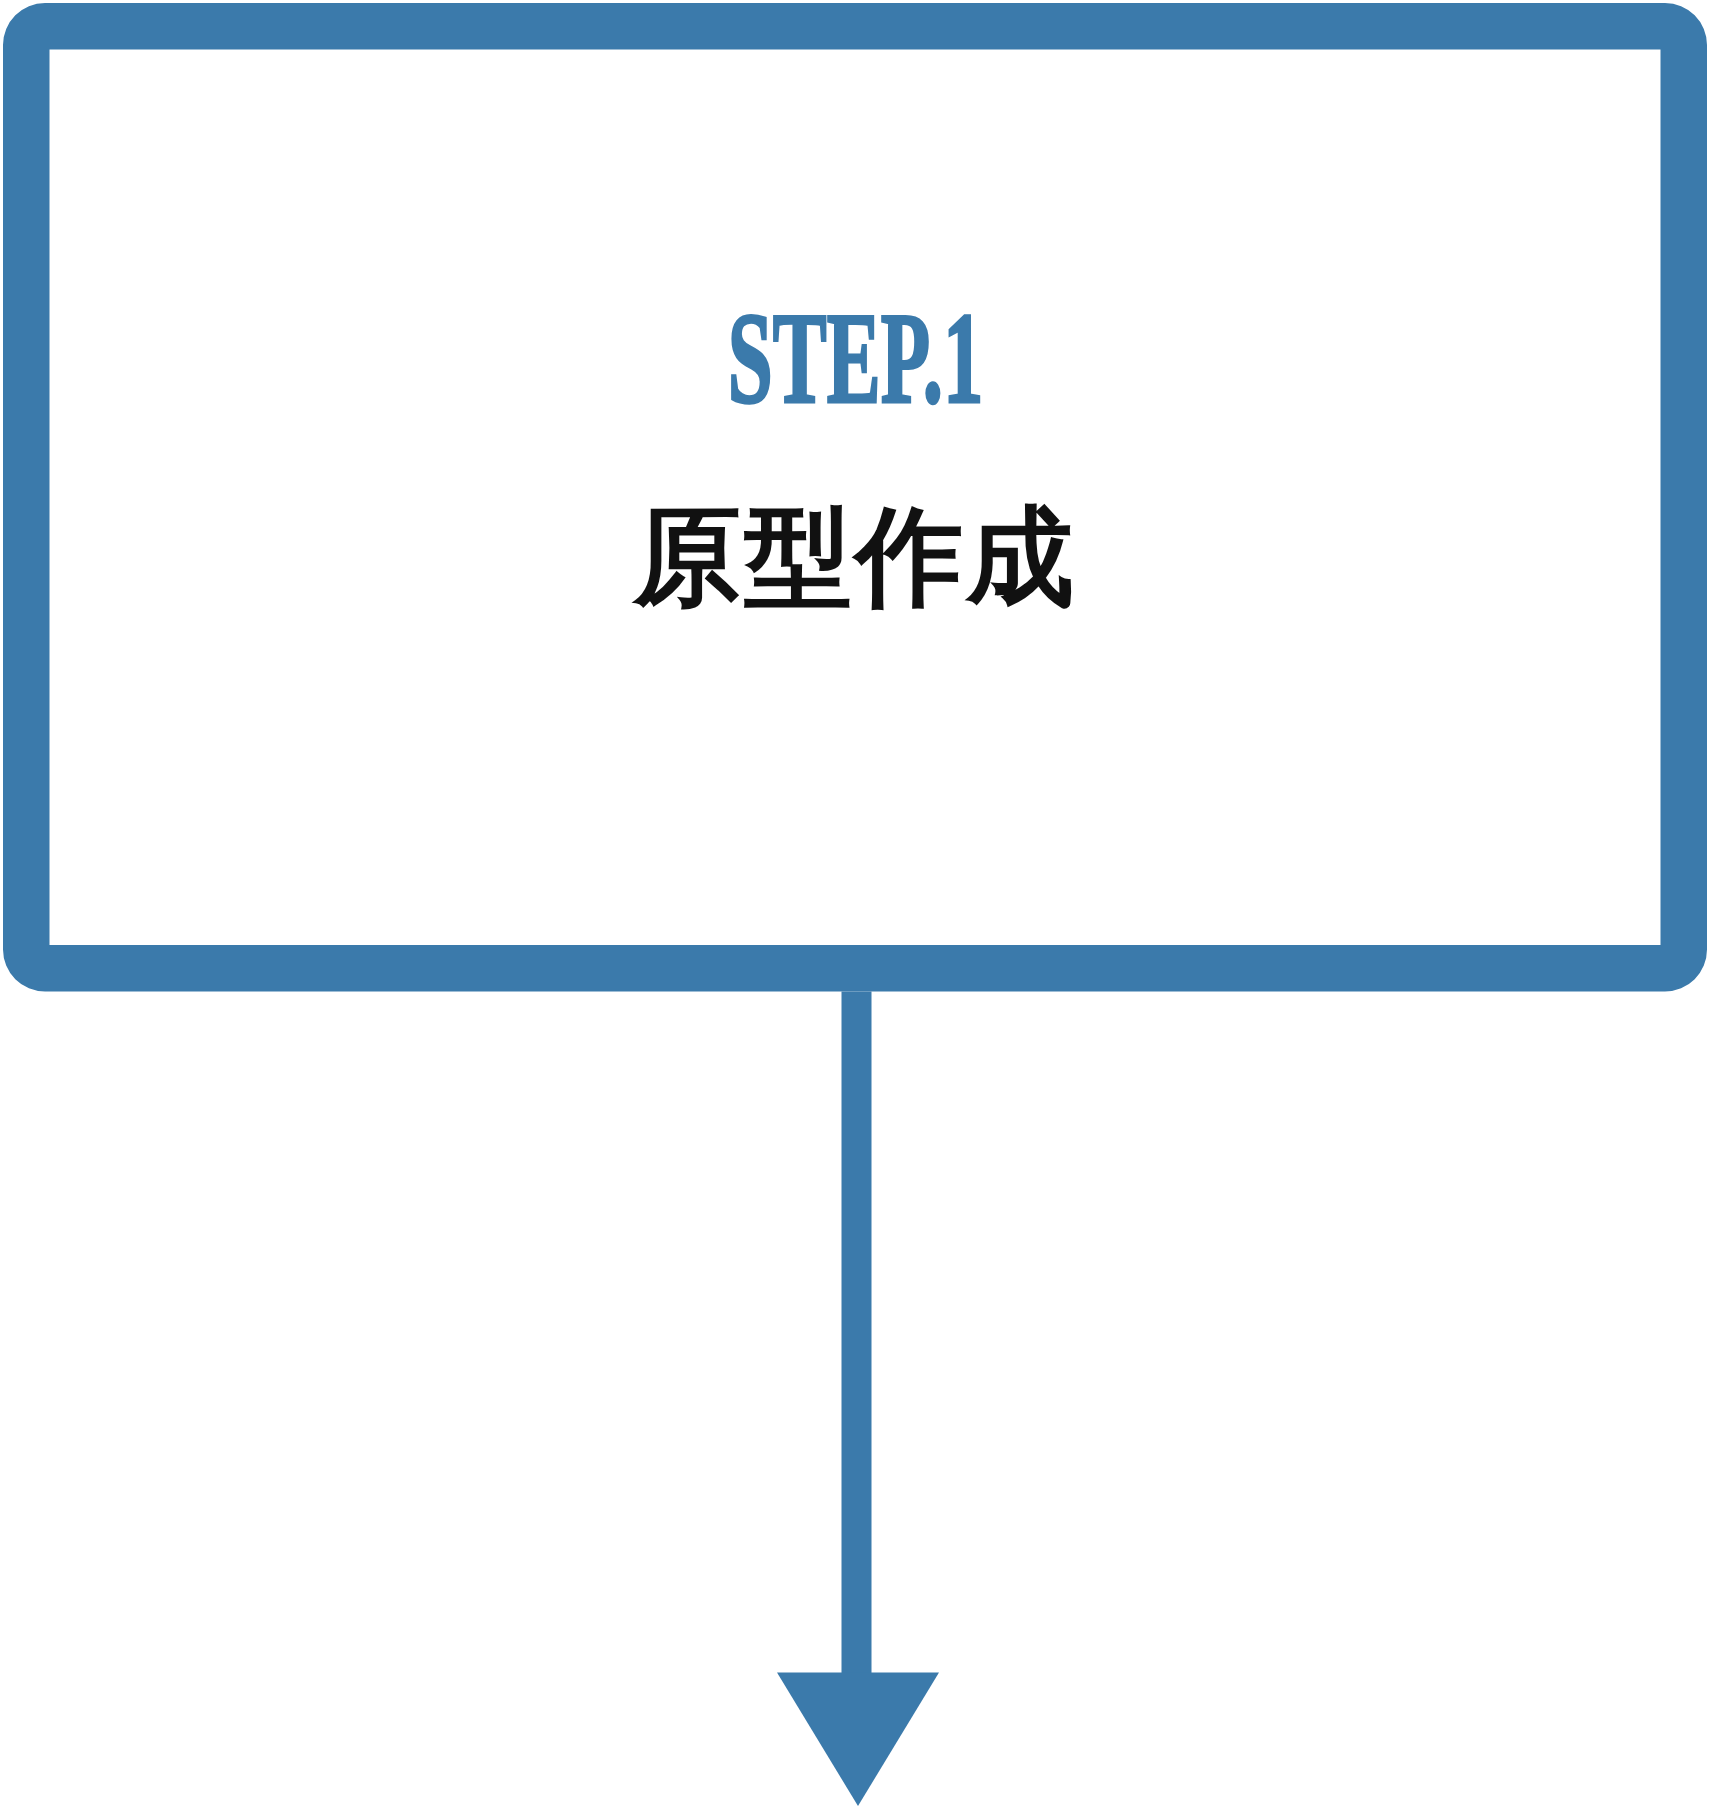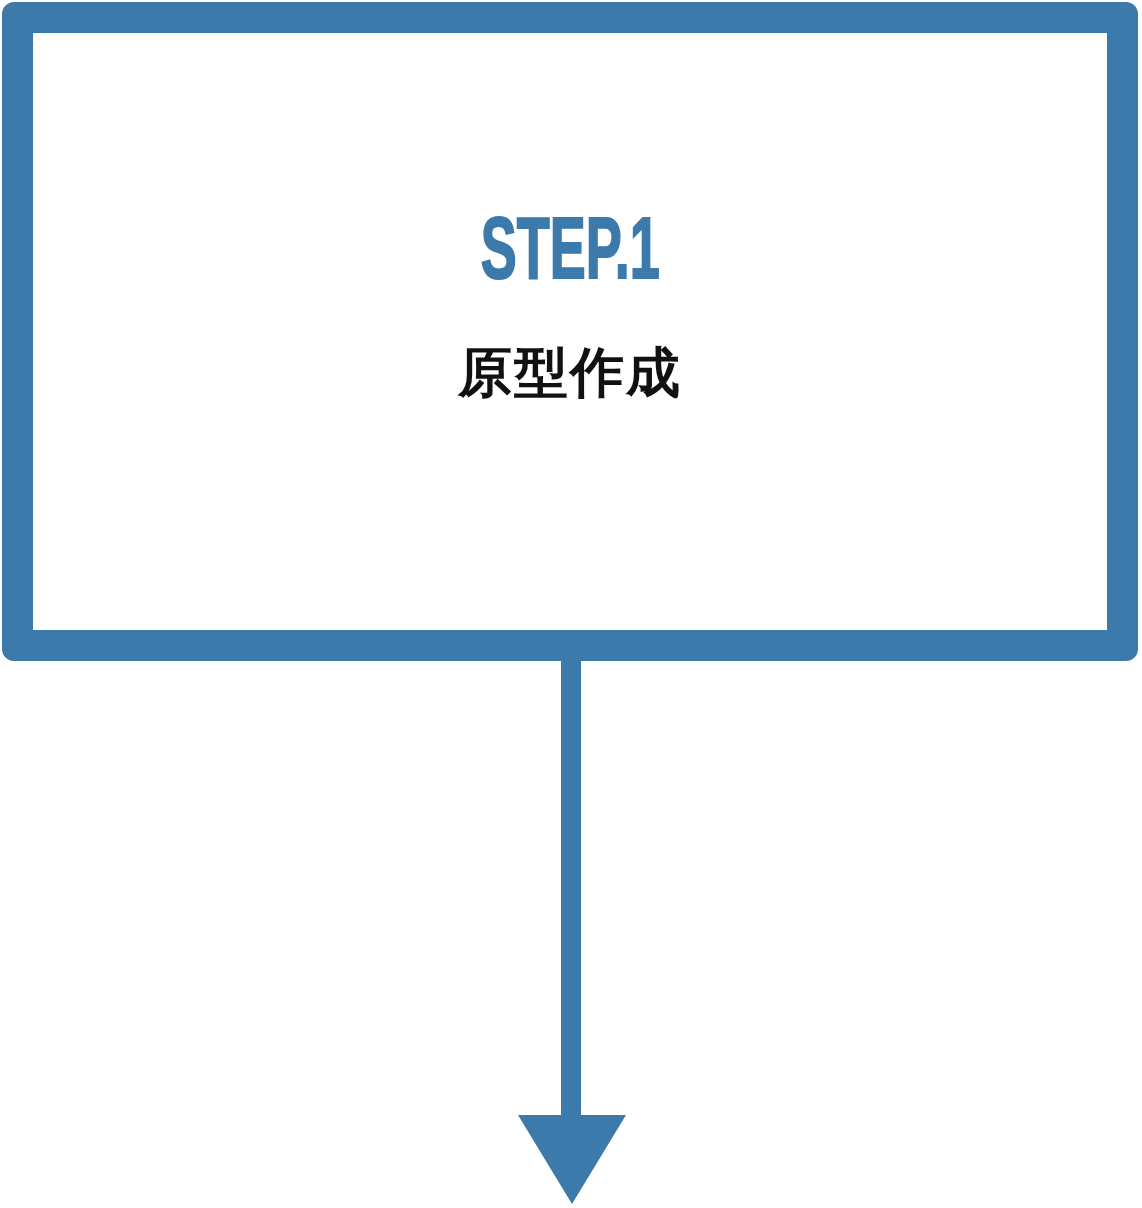--- a/index.html
+++ b/index.html
@@ -20,44 +20,45 @@
     background: #ffffff;
   }
   .step-card {
     position: absolute;
     left: 2px;
     top: 2px;
     width: 1136px;
     height: 659px;
     box-sizing: border-box;
     border: 31px solid var(--accent, #3B7AAB);
-    border-radius: 12px;
+    border-radius: 28px;
     background: #ffffff;
     display: flex;
     flex-direction: column;
     align-items: center;
     justify-content: center;
     padding-bottom: 60px;
+    font-family: Liberation Serif, serif;
   }
   .step-label {
     display: inline-block;
     color: var(--accent, #3B7AAB);
     font-size: 87px;
     font-weight: bold;
     line-height: 1;
     letter-spacing: 0px;
     transform: scaleX(0.62);
     transform-origin: center;
     -webkit-text-stroke: 2px currentColor;
     white-space: nowrap;
   }
   .step-title {
     margin-top: 54px;
     color: var(--title-color, #111111);
-    font-size: 54px;
+    font-size: 72px;
     font-weight: bold;
     line-height: 1;
     letter-spacing: 2px;
     white-space: nowrap;
   }
   .down-arrow {
     position: absolute;
     left: 0;
     top: 0;
     width: 0;

